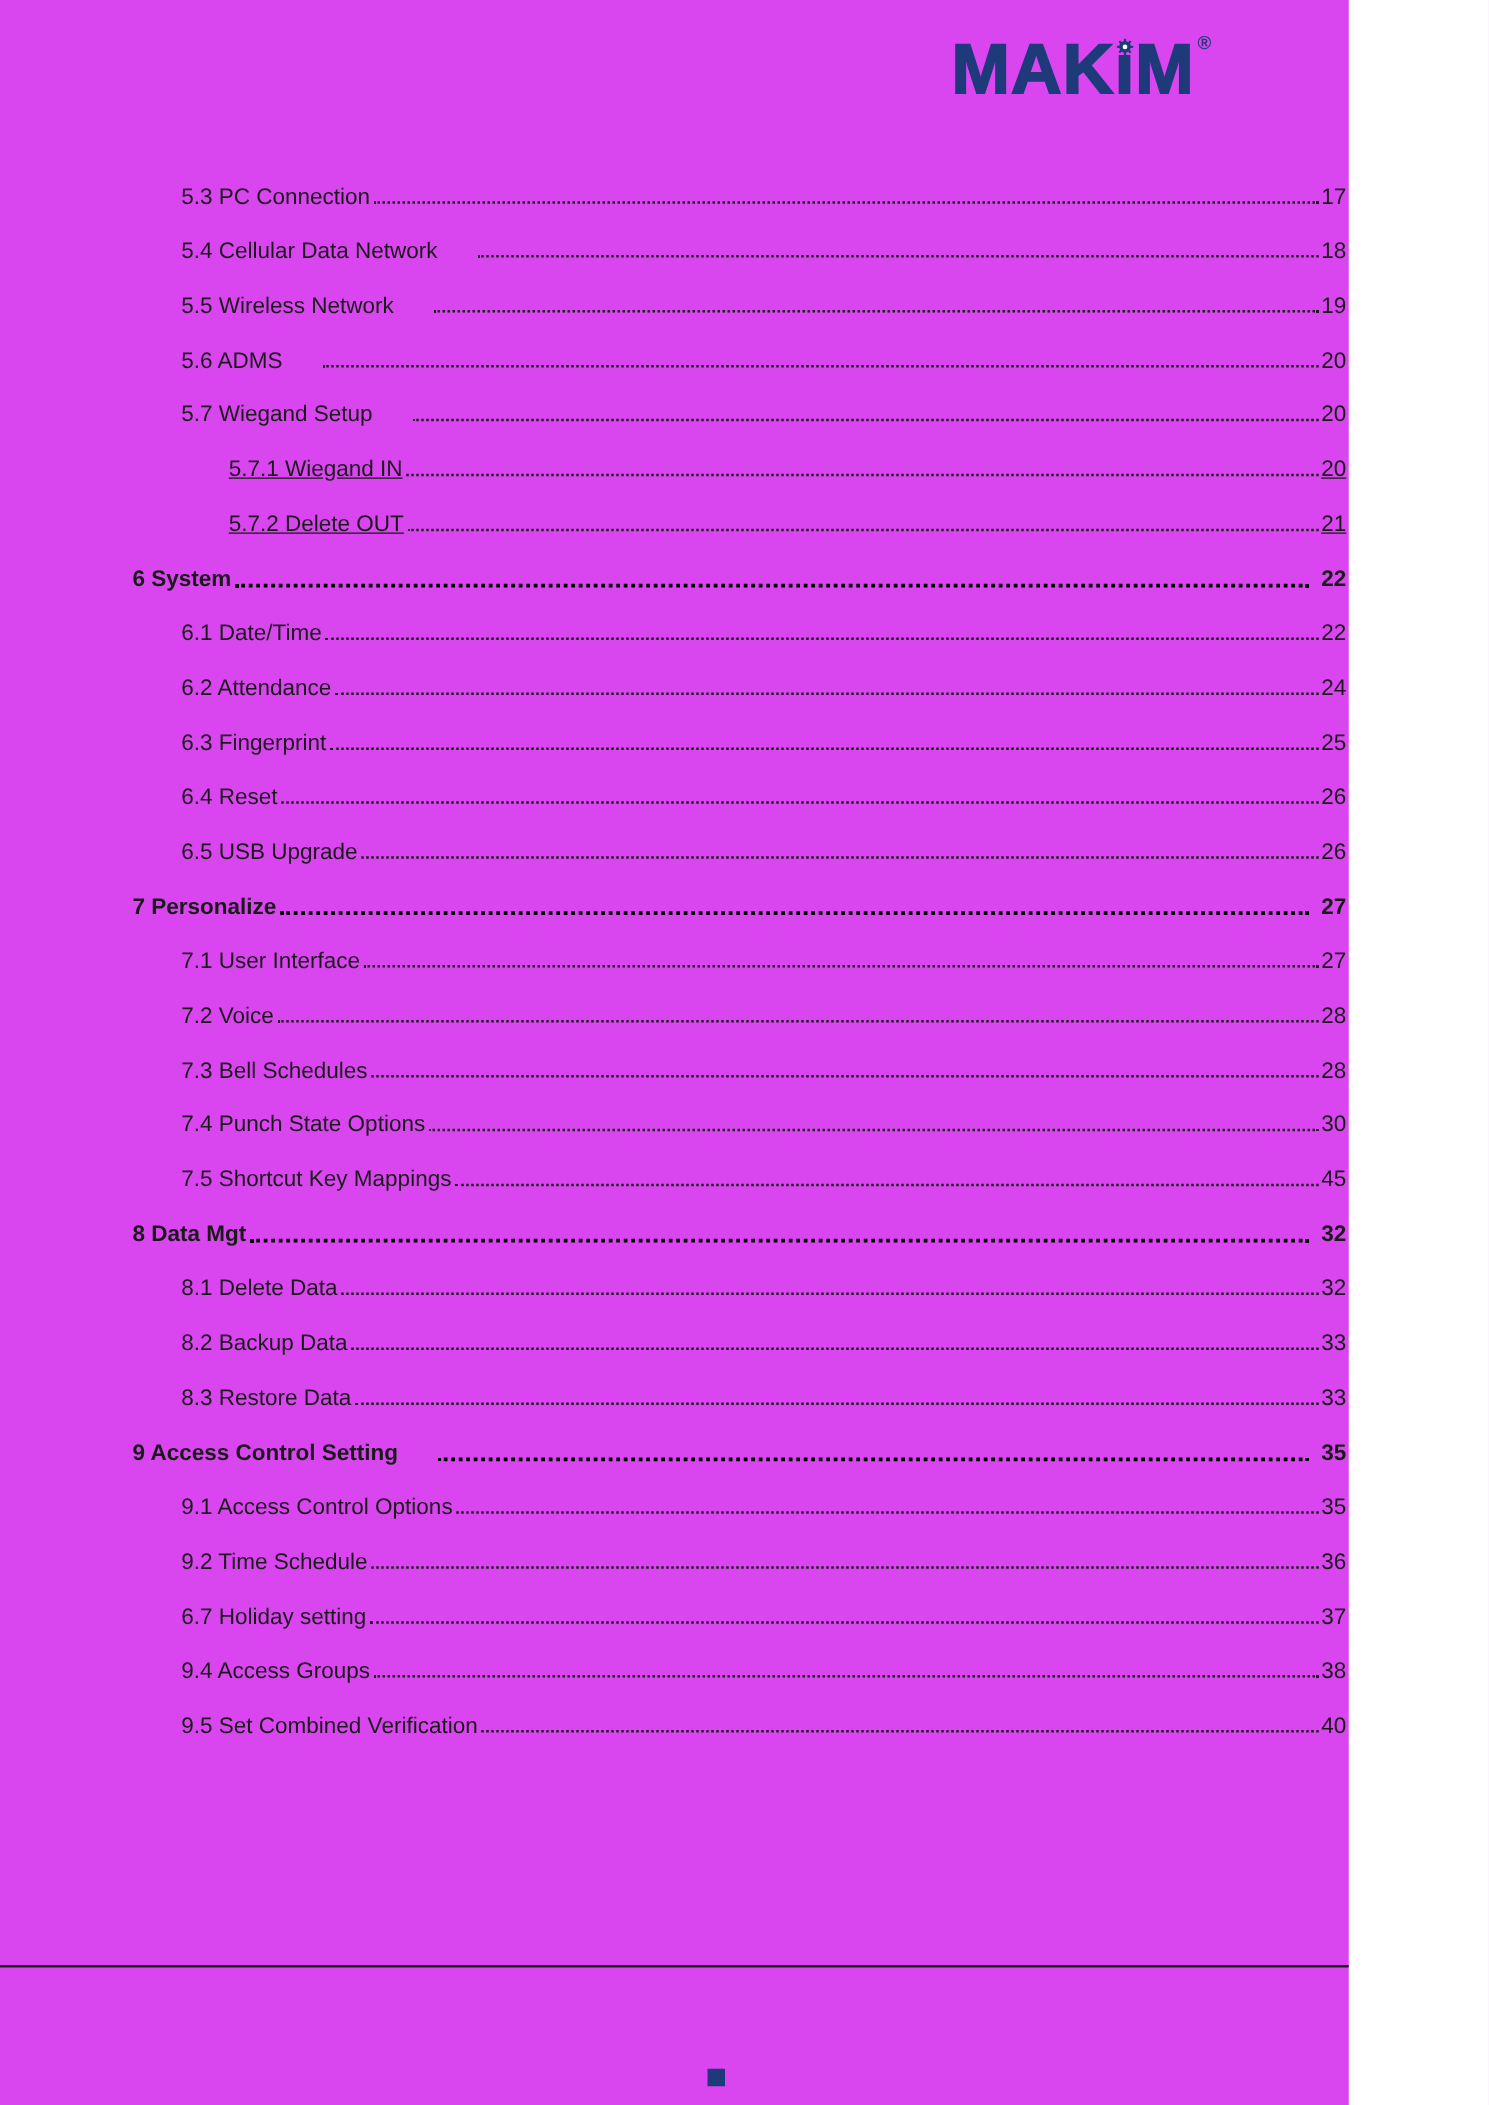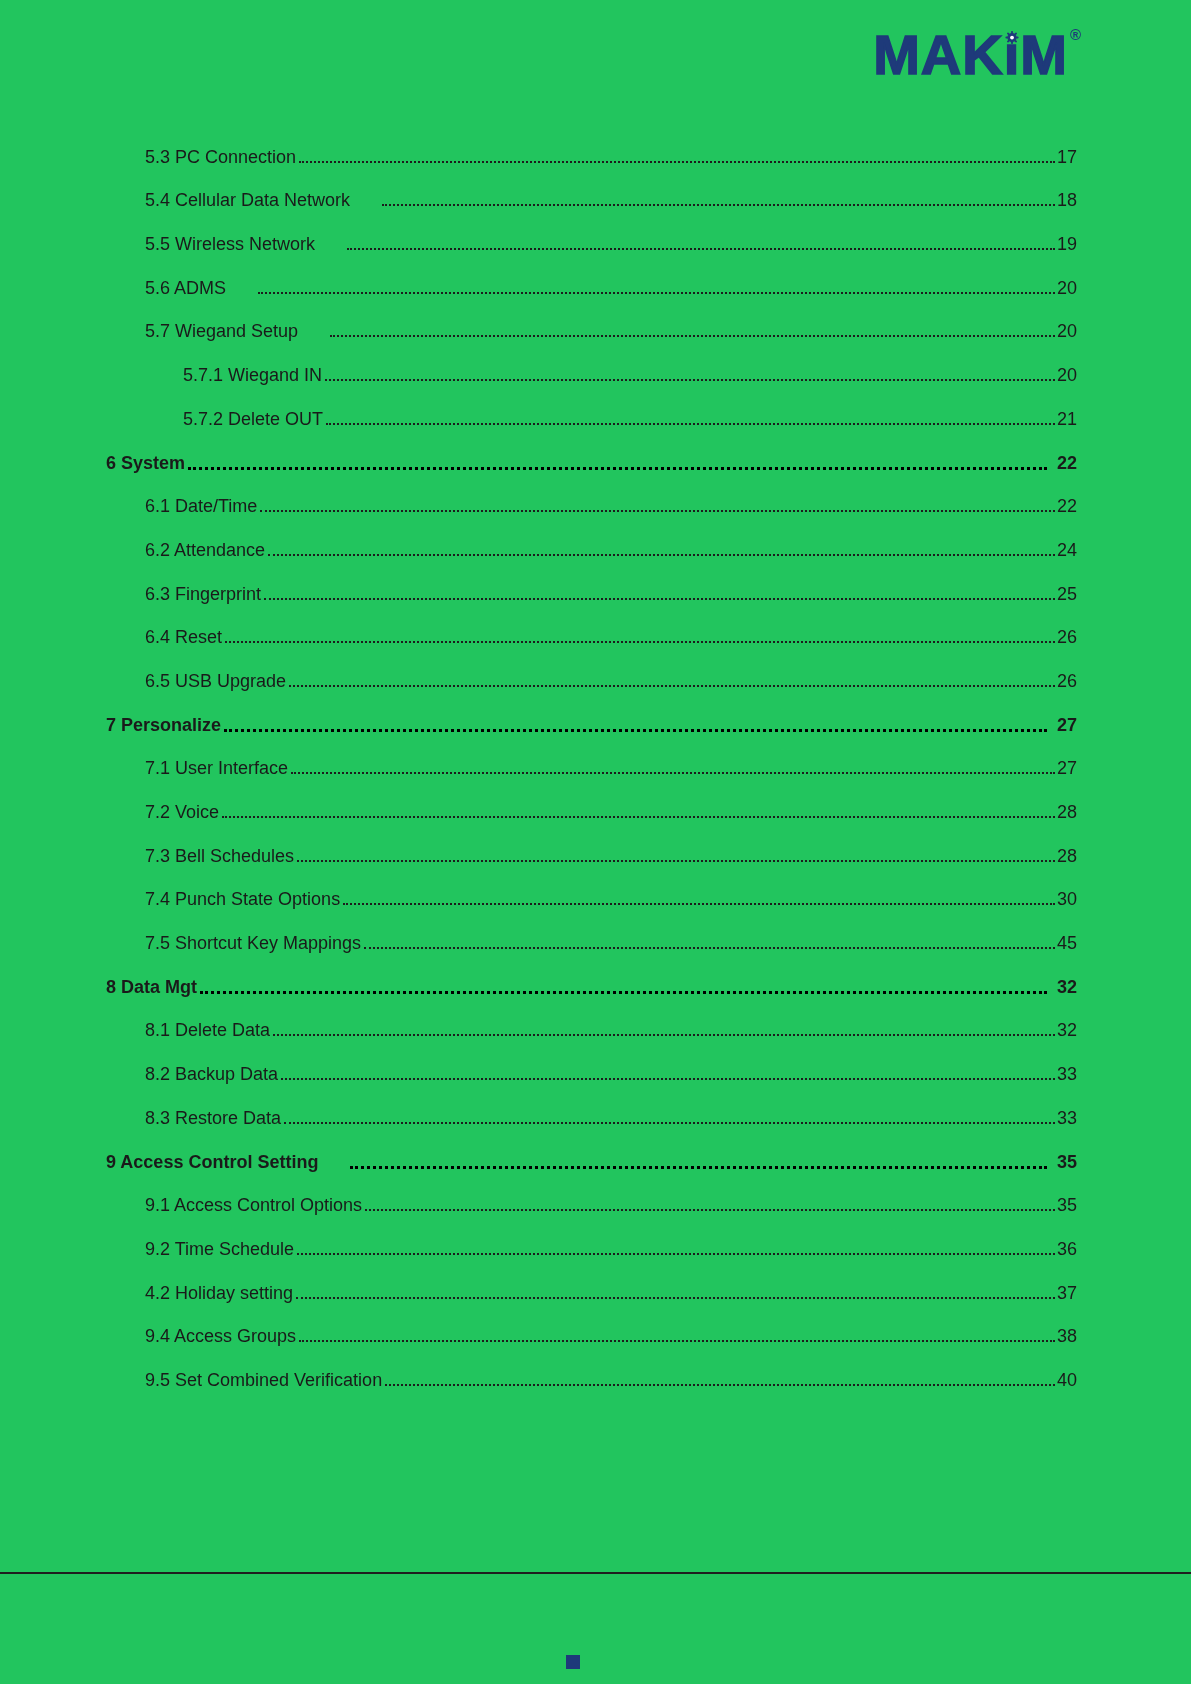--- a/index.html
+++ b/index.html
@@ -7,23 +7,23 @@
     --text-color: #1a1a1a;
     --divider-color: #1f1f1f;
     --marker-color: #1e3a7a;
   }
   * { margin: 0; padding: 0; box-sizing: border-box; }
   html, body { background: #ffffff; }
   body { font-family: "Liberation Sans", sans-serif; }
 
   .page {
     position: relative;
-    width: 1191px;
+    width: 1079px;
     height: 1684px;
-    background: #22c55e;
+    background: #d946ef;
     overflow: hidden;
     color: var(--text-color);
   }
 
   
   .logo {
     position: absolute;
     top: 24px;
     right: 110px;
     display: flex;
@@ -62,21 +62,21 @@
     width: 971px;
   }
   .toc-row {
     display: flex;
     align-items: flex-end;
     height: 43.7px;
     font-size: 18px;
     white-space: nowrap;
   }
   .toc-row.level-2 { padding-left: 39px; }
-  .toc-row.level-3 { padding-left: 77px; }
+  .toc-row.level-3 { padding-left: 77px; text-decoration: underline; }
   .toc-label { padding-bottom: 2px; margin-top: 32px; }
   .leader {
     flex: 1;
     min-width: 16px;
     height: 0;
     align-self: flex-end;
     border-bottom: 2px dotted #1c1c1c;
     margin: 0 2px 7px 3px;
   }
   .page-num { padding-bottom: 2px; text-align: center; }
@@ -247,21 +247,21 @@
         <span class="toc-label">9.1 Access Control Options</span>
         <span class="leader"></span>
         <span class="page-num">35</span>
       </div>
       <div class="toc-row level-2">
         <span class="toc-label">9.2 Time Schedule</span>
         <span class="leader"></span>
         <span class="page-num">36</span>
       </div>
       <div class="toc-row level-2">
-        <span class="toc-label">4.2 Holiday setting</span>
+        <span class="toc-label">6.7 Holiday setting</span>
         <span class="leader"></span>
         <span class="page-num">37</span>
       </div>
       <div class="toc-row level-2">
         <span class="toc-label">9.4 Access Groups</span>
         <span class="leader"></span>
         <span class="page-num">38</span>
       </div>
       <div class="toc-row level-2">
         <span class="toc-label">9.5 Set Combined Verification</span>

